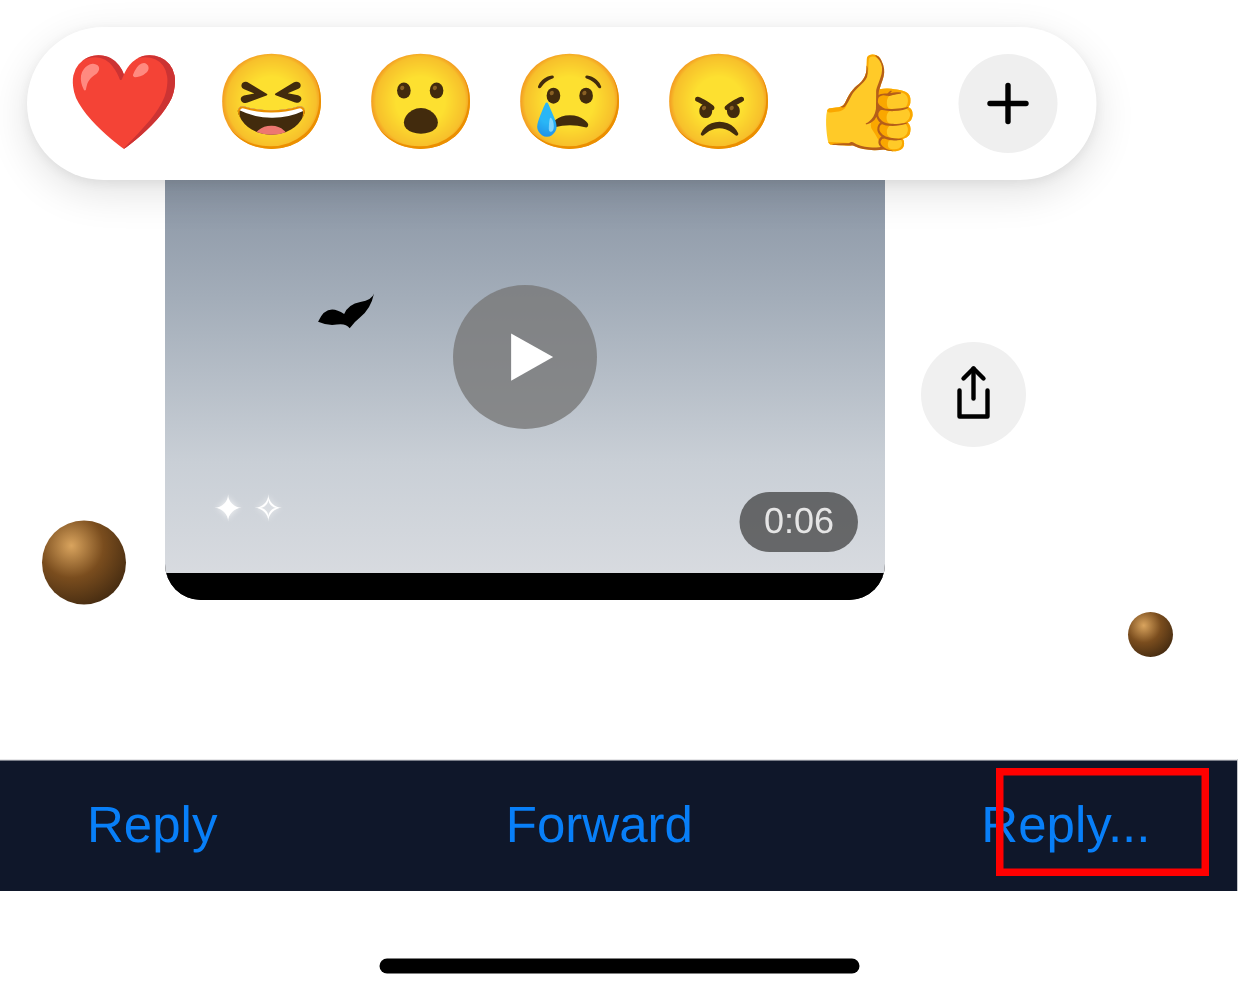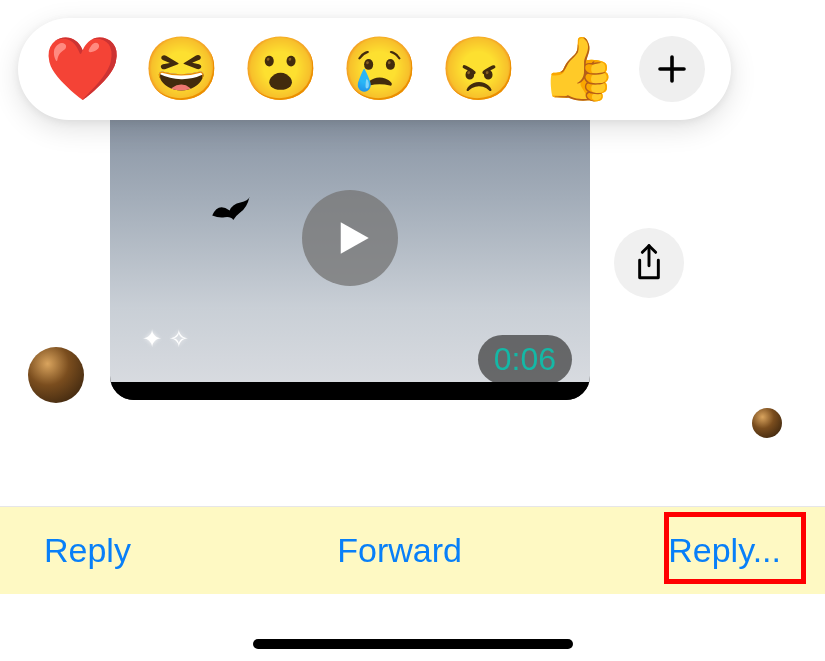--- a/index.html
+++ b/index.html
@@ -86,25 +86,25 @@
       border-radius: 50%;
       background: rgba(120,120,120,0.8);
       display: flex;
       align-items: center;
       justify-content: center;
       cursor: pointer;
     }
     .play-btn svg { width: 42px; height: 42px; margin-left: 6px; }
     .duration-badge {
       position: absolute;
-      bottom: 16px;
+      bottom: 32px;
       right: 18px;
       background: rgba(60,60,60,0.72);
-      color: #14b8a6;
-      font-size: 32px;
+      color: #e5e5e5;
+      font-size: 24px;
       font-weight: 500;
       padding: 6px 16px;
       border-radius: 999px;
     }
     .video-bottom-bar {
       position: absolute;
       bottom: 0; left: 0; right: 0;
       height: 18px;
       background: #000;
     }
@@ -143,26 +143,26 @@
     }
     .share-btn svg { width: 32px; height: 40px; }
 
     
     .action-bar {
       position: absolute;
       left: 0;
       right: 0;
       top: 506px;
       height: 88px;
-      background: #fef9c3;
+      background: #0f172a;
       border-top: 1px solid #e6e6e8;
       display: flex;
       align-items: center;
       justify-content: space-between;
-      padding: 0 38px;
+      padding: 0 52px;
     }
     .action-link {
       color: #087ff8;
       font-size: 34px;
       font-weight: 400;
       cursor: pointer;
       padding: 4px 6px;
     }
     .highlight-box {
       position: absolute;

